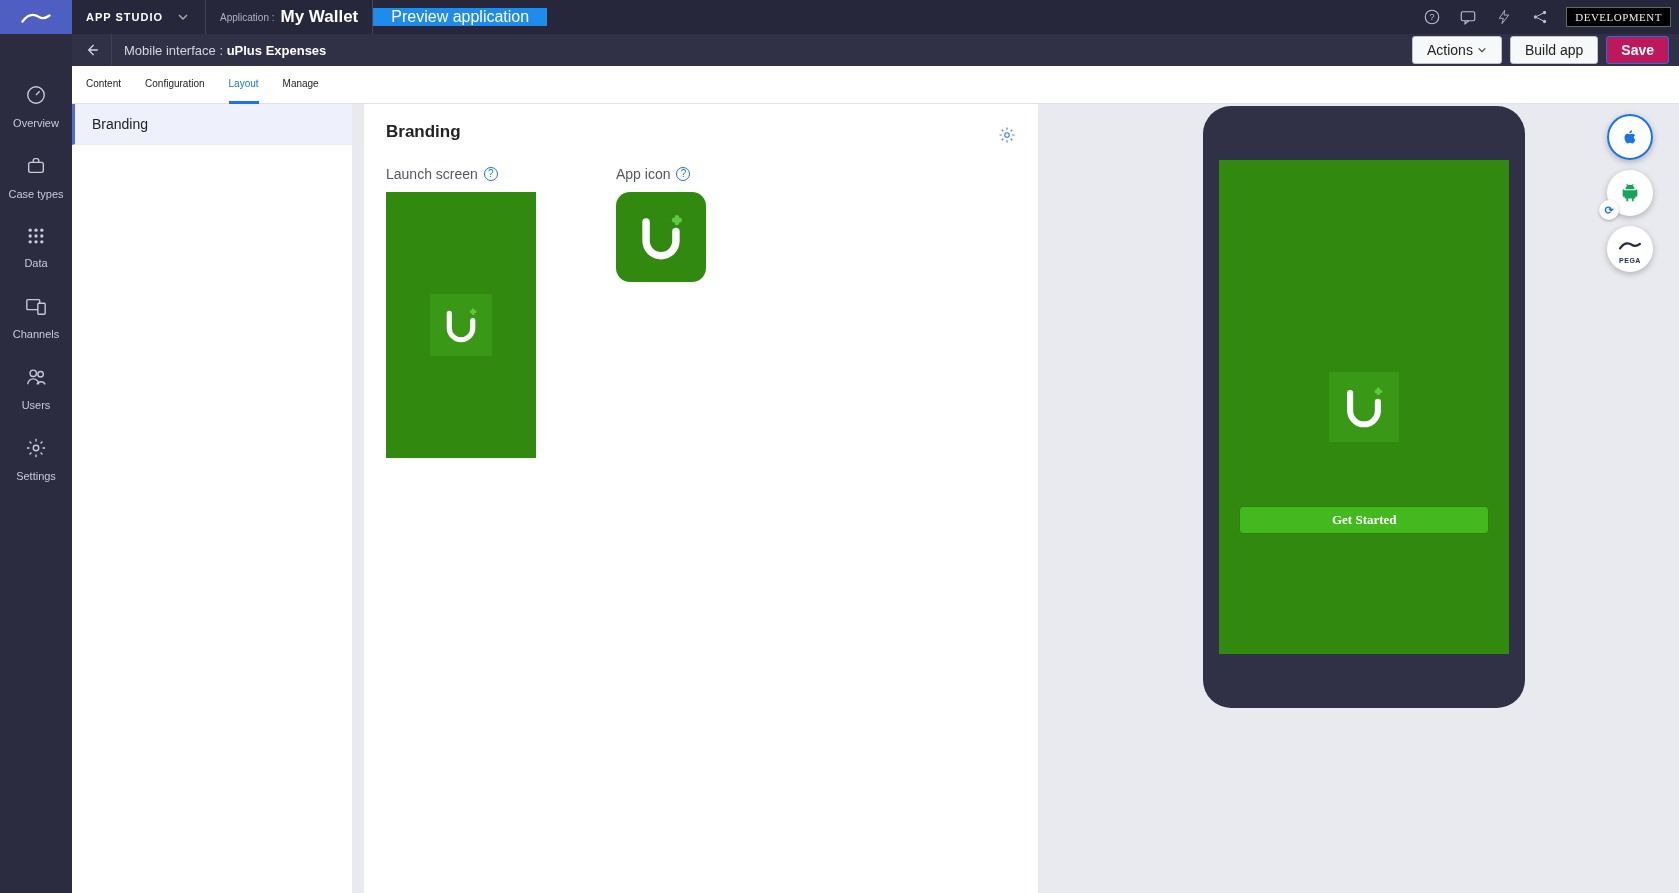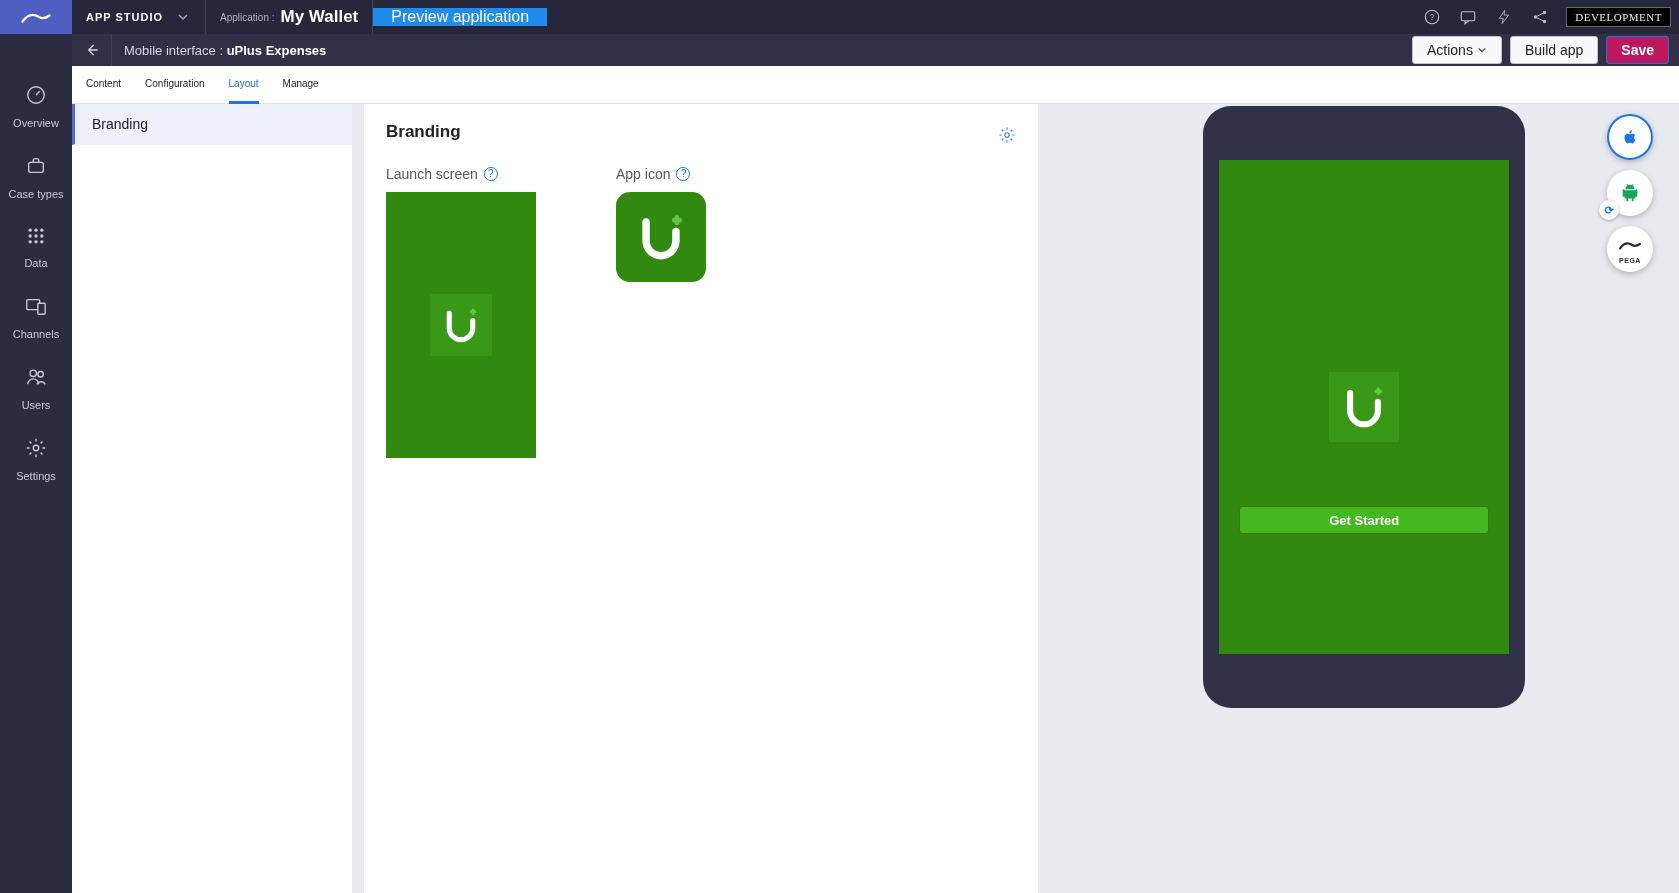--- a/index.html
+++ b/index.html
@@ -303,20 +303,21 @@
     justify-content:center;
     padding-top: 0;
   }
   .phone {
     width: 322px;
     height: 602px;
     background: #303146;
     border-radius: 28px;
     padding: 54px 16px 54px 16px;
     margin-top: 2px;
+    font-family: Liberation Serif, serif;
   }
   .phone-screen {
     width: 100%;
     height: 100%;
     background: #318a0f;
     display:flex;
     flex-direction:column;
     align-items:center;
     justify-content:center;
     position:relative;

